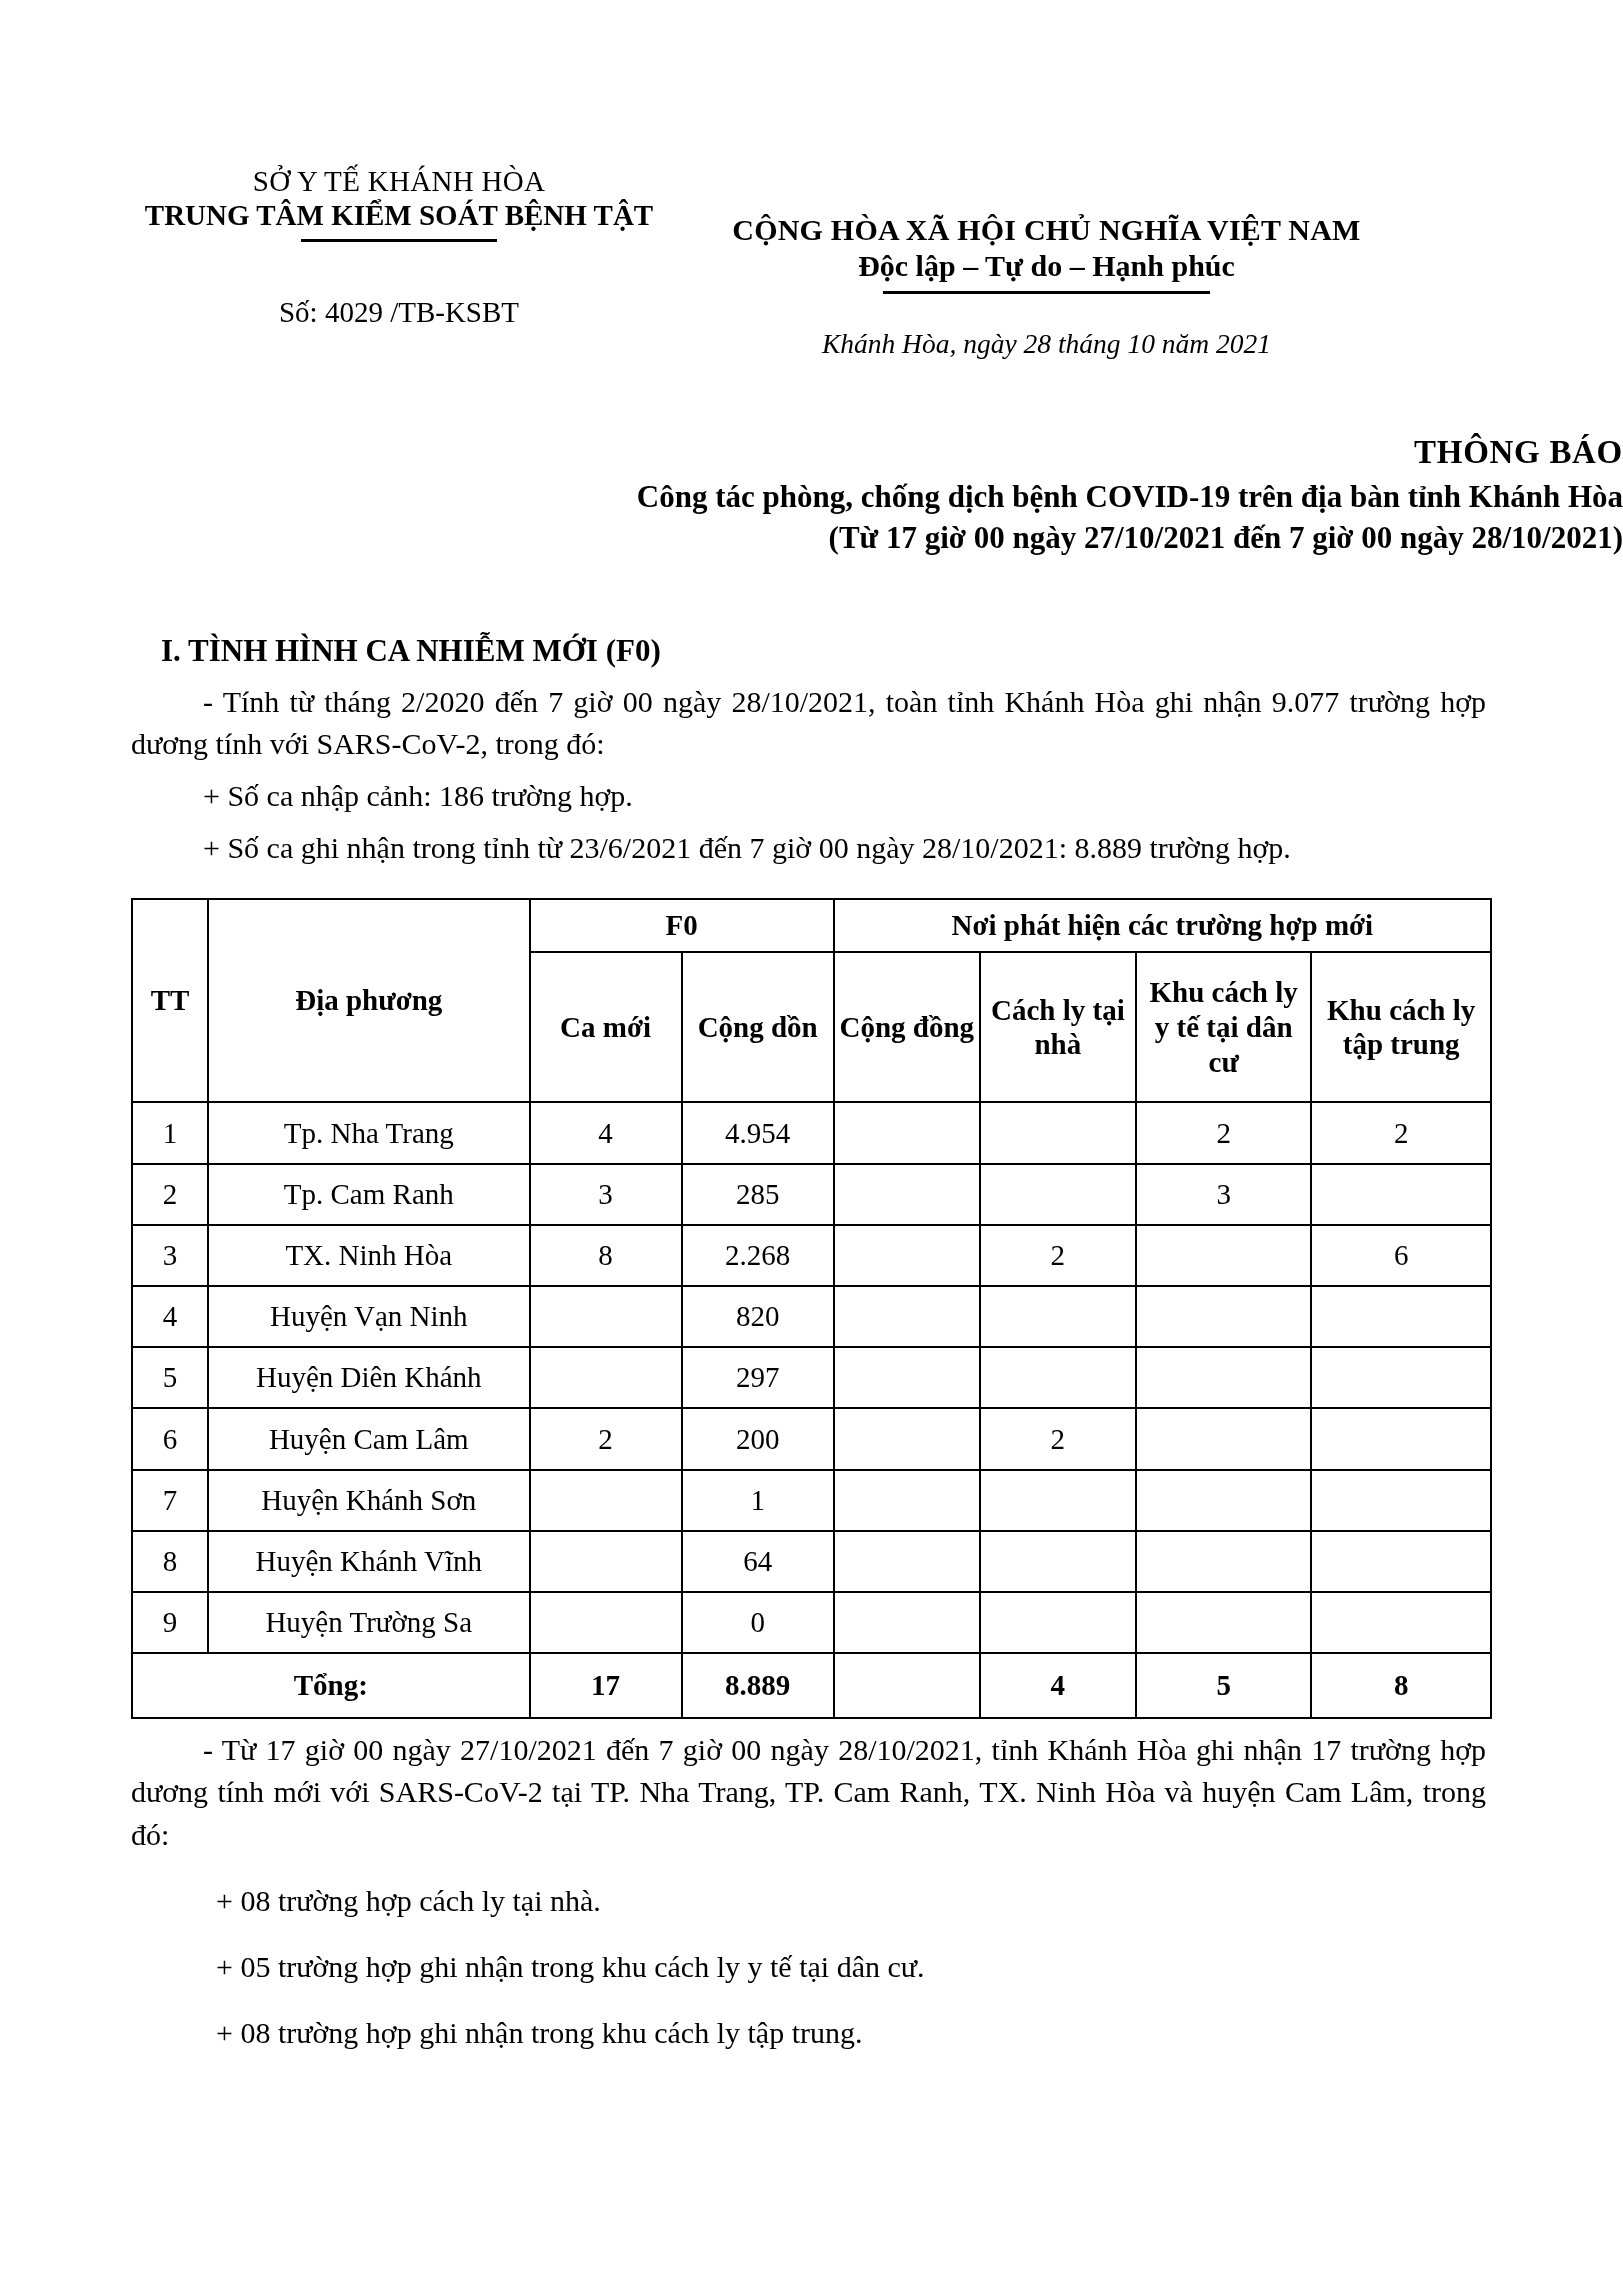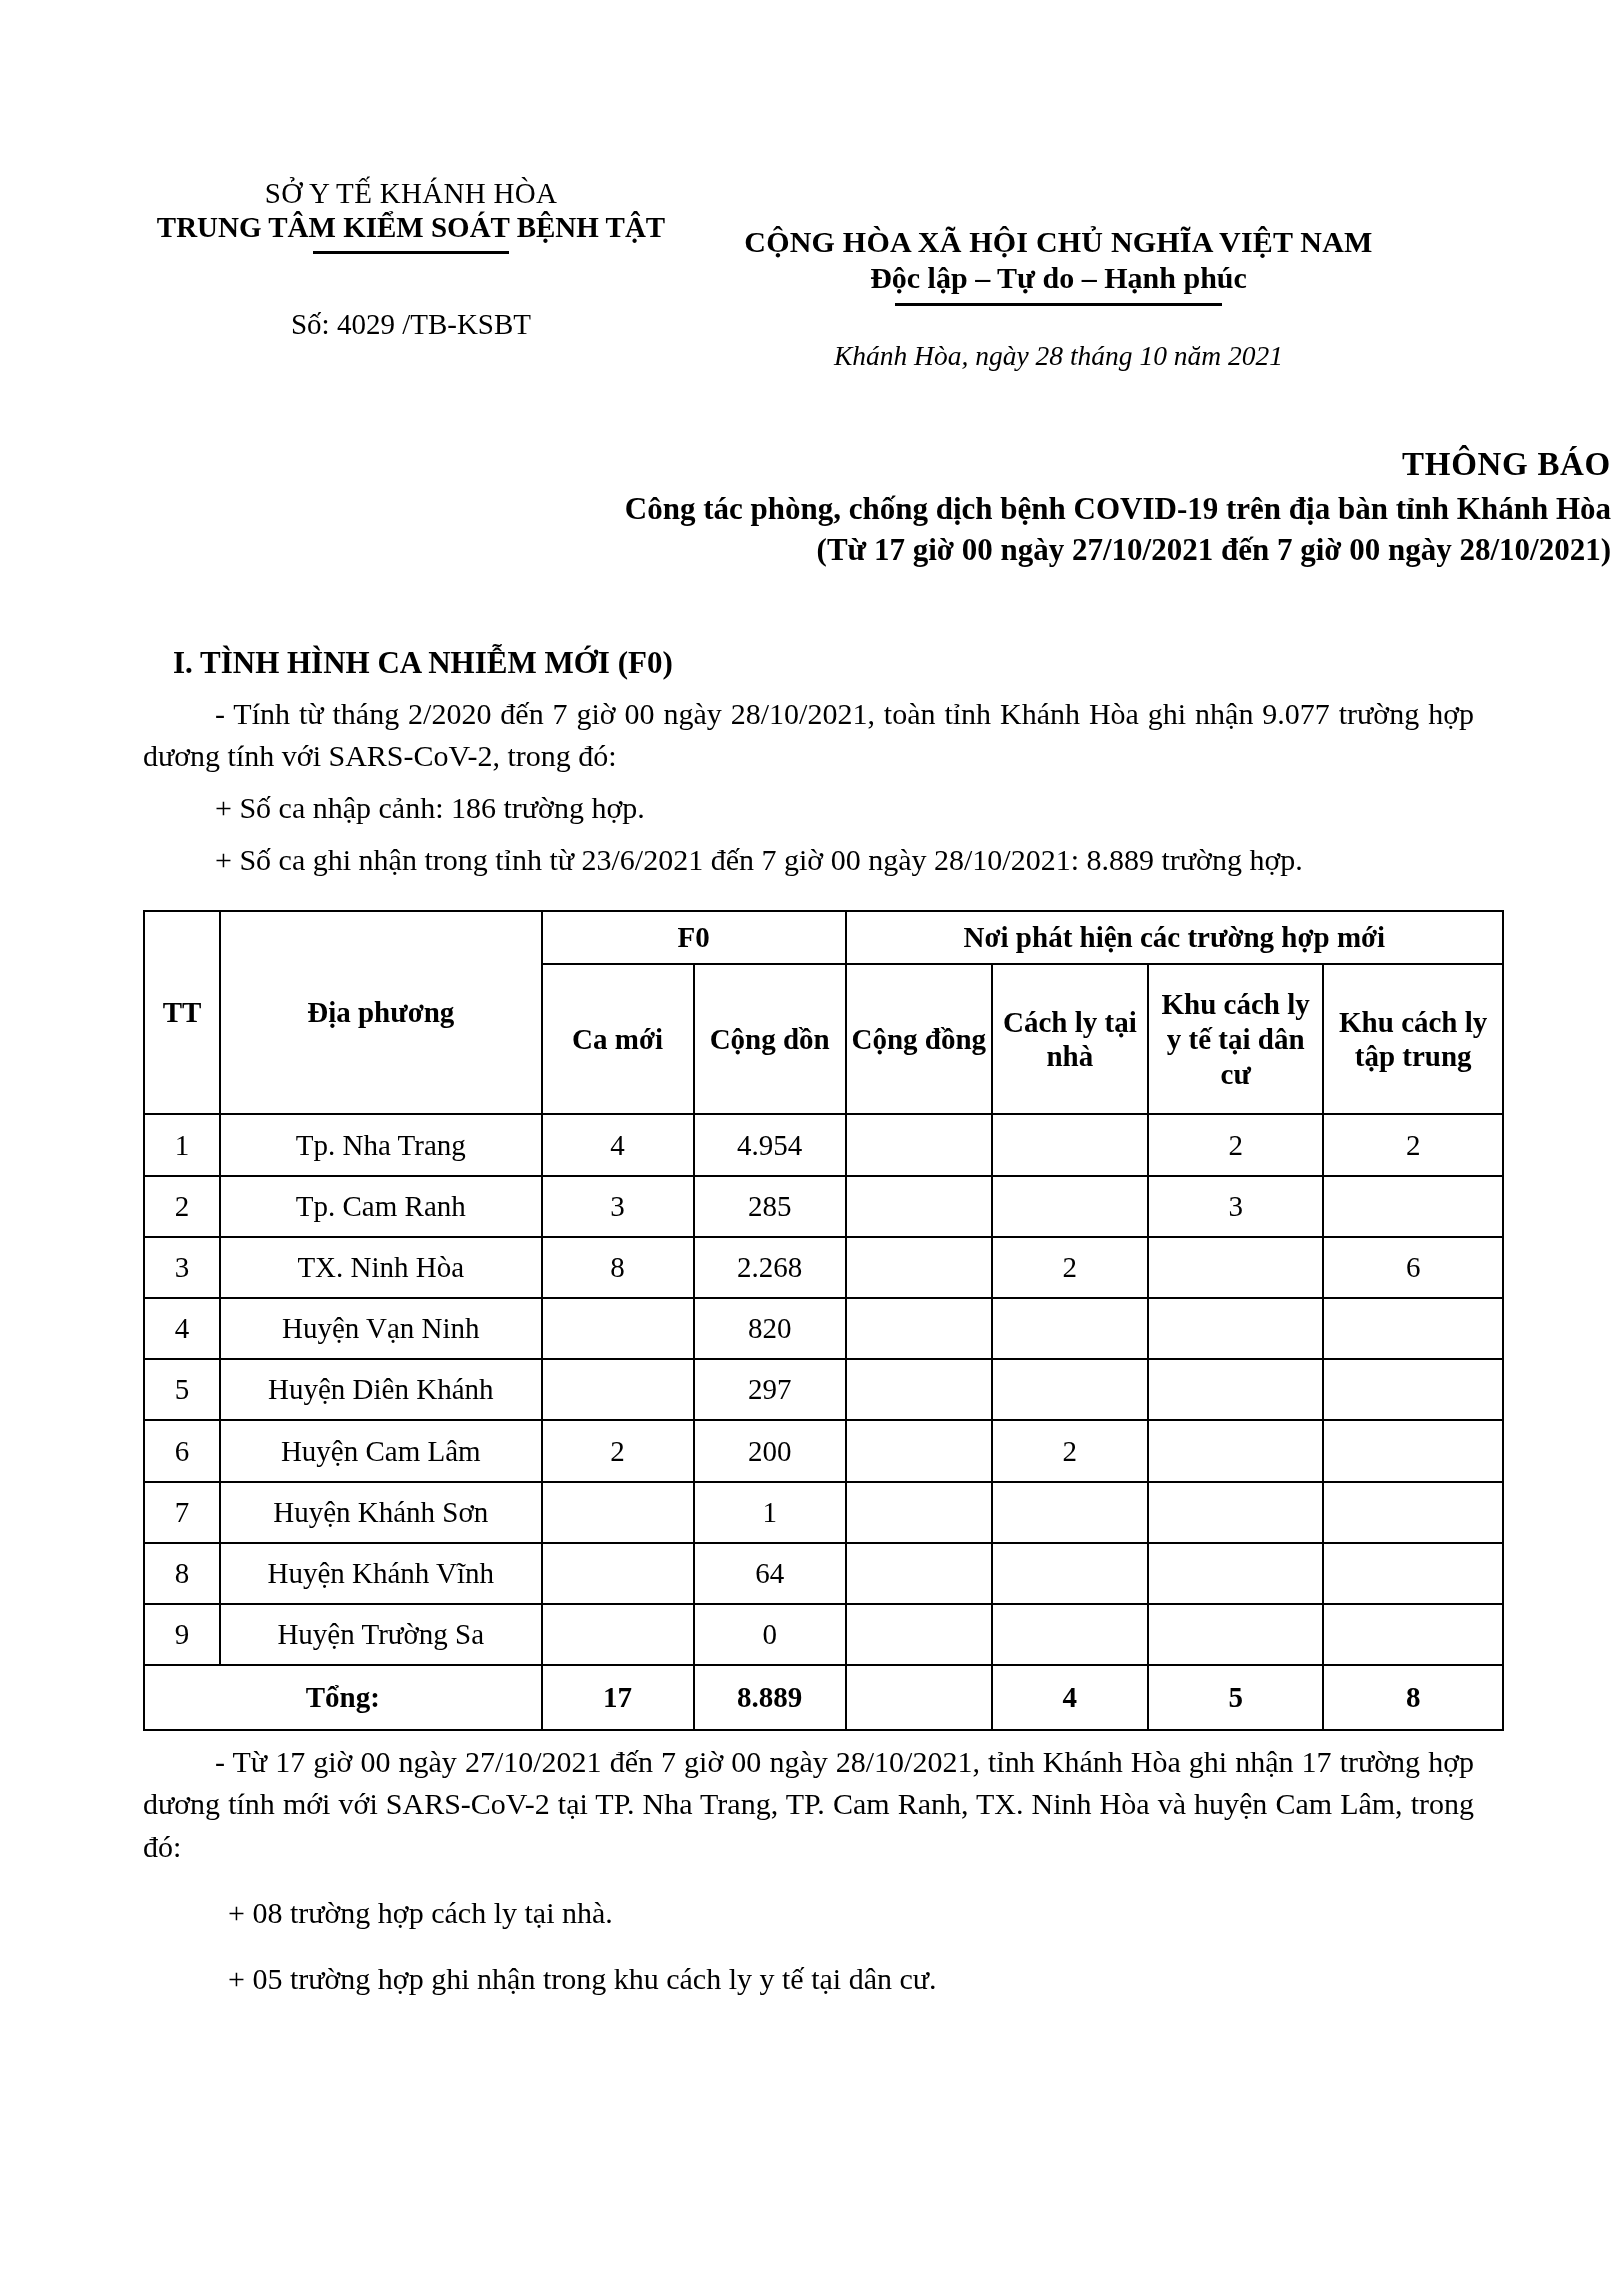--- a/index.html
+++ b/index.html
@@ -12,21 +12,21 @@
     height: 2295px;
     font-family: "Liberation Serif", "DejaVu Serif", serif;
     color: #000000;
     -webkit-font-smoothing: antialiased;
   }
   .page {
     position: relative;
     width: 1623px;
     height: 1664px;
     box-sizing: border-box;
-    padding: 12px;
+    padding: 0;
   }
 
   
   .doc-header {
     display: flex;
     width: 1623px;
     padding-top: 164px;
     box-sizing: border-box;
   }
   .hdr-left {
@@ -350,16 +350,17 @@
             <td>8</td>
           </tr>
         </tbody>
     </table>
   </div>
 
   <div class="body-area">
     <p class="para">- Từ 17 giờ 00 ngày 27/10/2021 đến 7 giờ 00 ngày 28/10/2021, tỉnh Khánh Hòa ghi nhận 17 trường hợp dương tính mới với SARS-CoV-2 tại TP. Nha Trang, TP. Cam Ranh, TX. Ninh Hòa và huyện Cam Lâm, trong đó:</p>
     <p class="bullet-wide">+ 08 trường hợp cách ly tại nhà.</p>
     <p class="bullet-wide">+ 05 trường hợp ghi nhận trong khu cách ly y tế tại dân cư.</p>
+    <p class="bullet-wide">+ 08 trường hợp ghi nhận trong khu cách ly tập trung.</p>
   </div>
 
 </div>
 
 
 </body></html>

